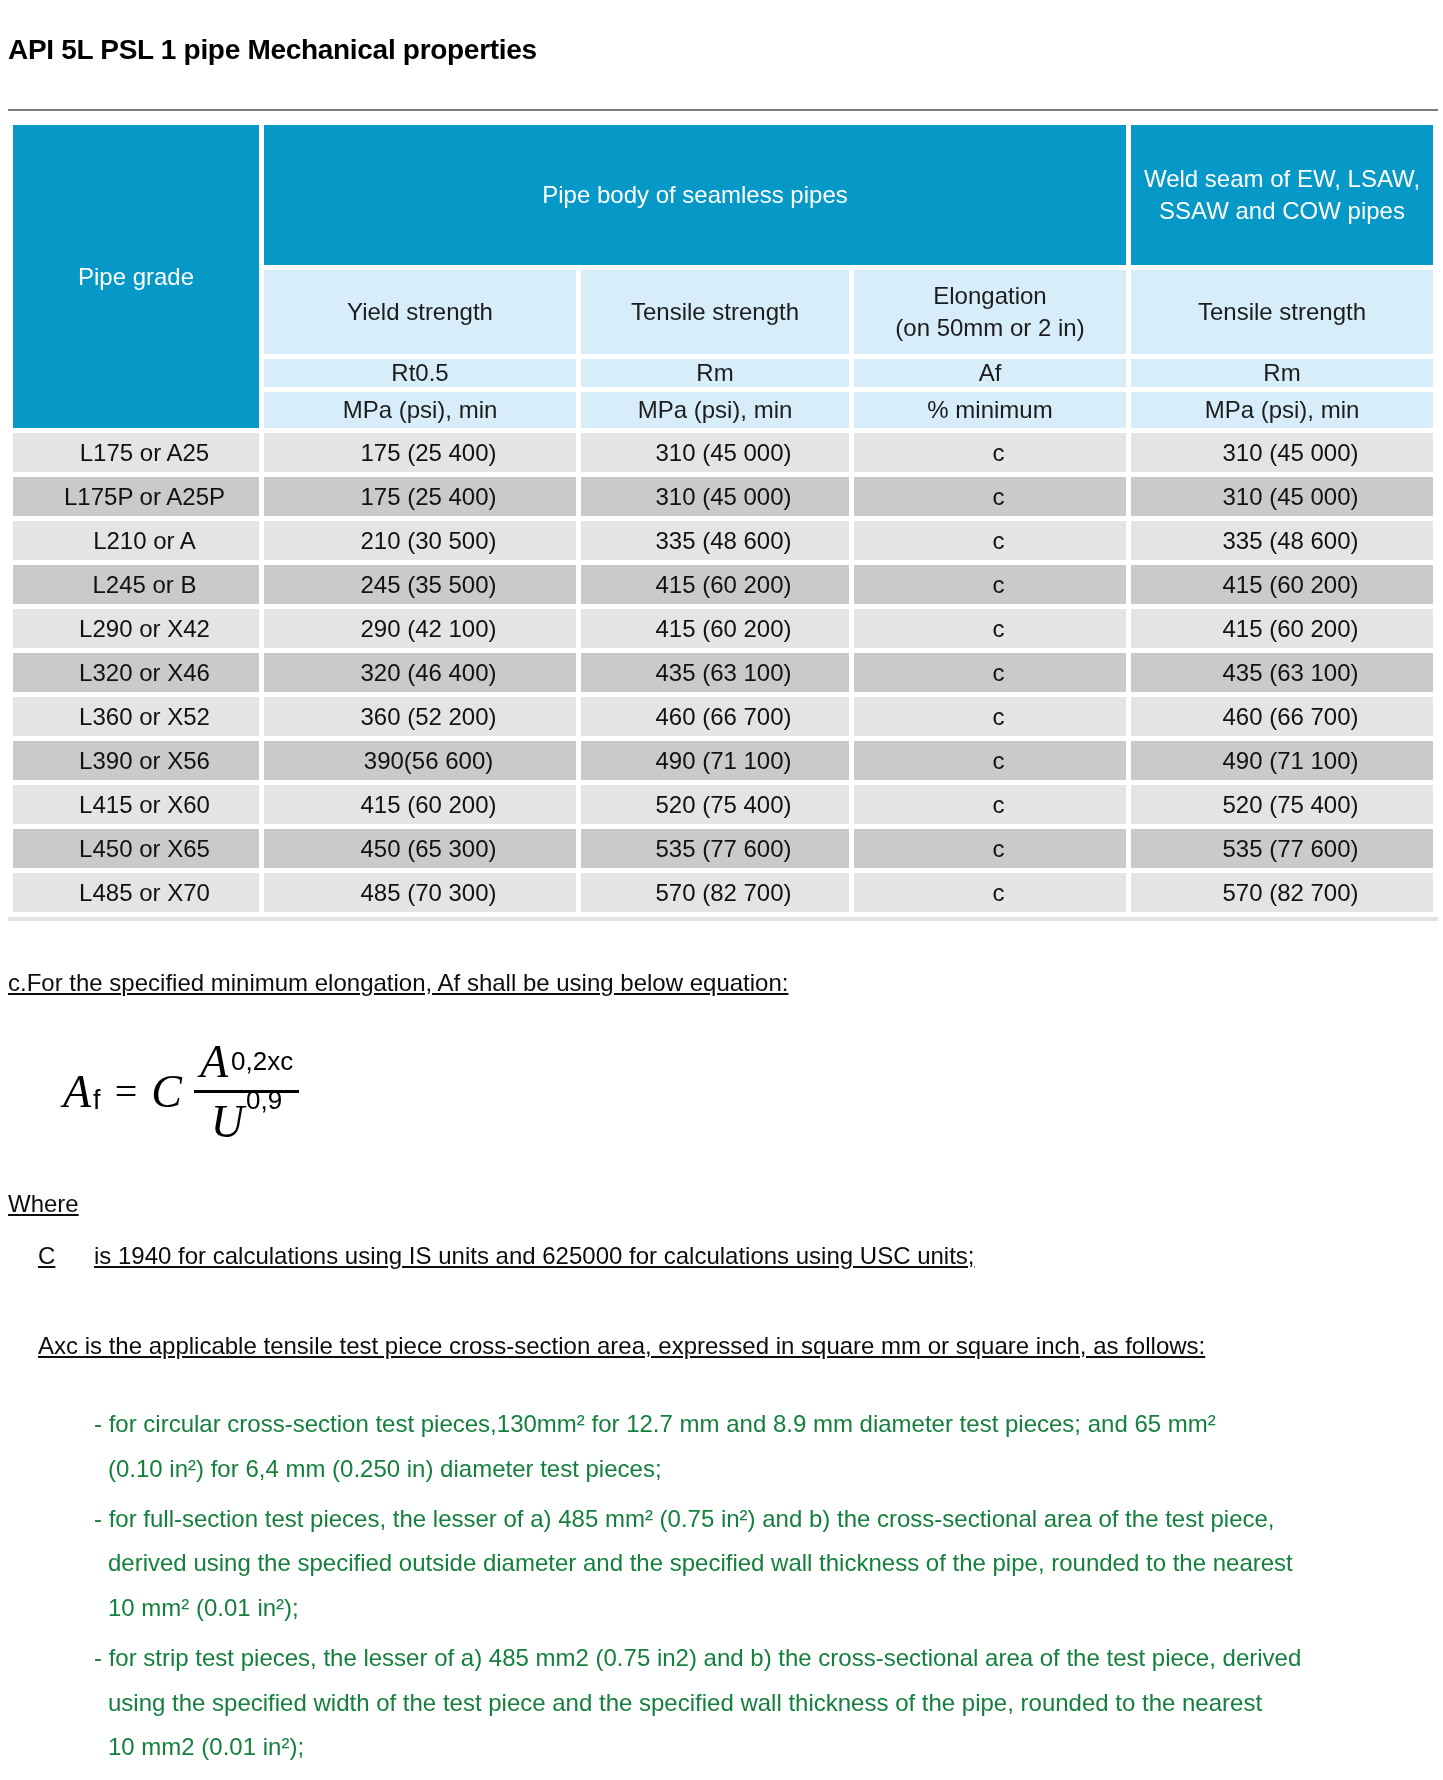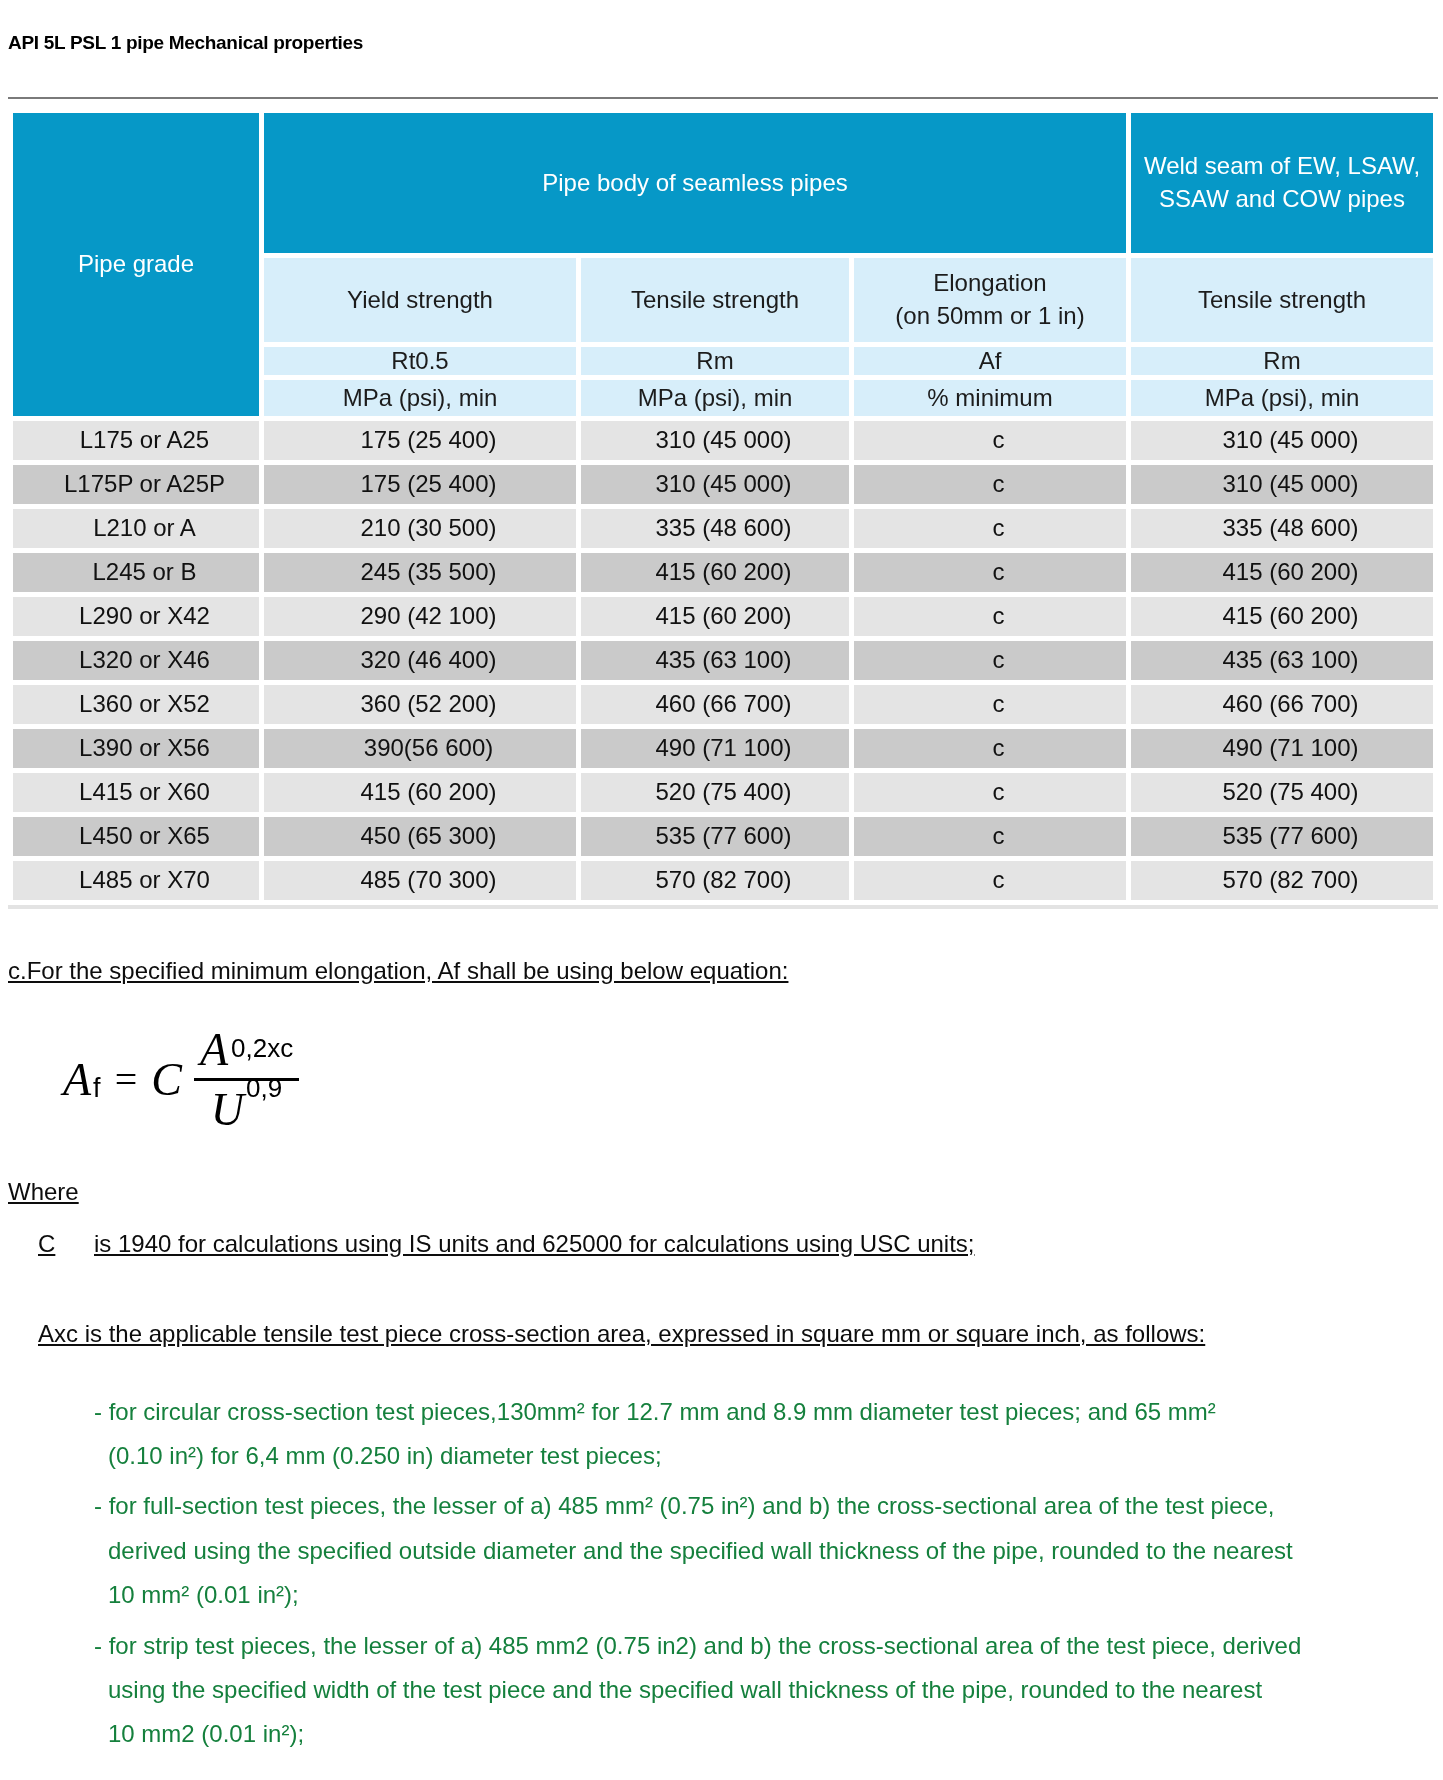--- a/index.html
+++ b/index.html
@@ -15,21 +15,21 @@
   body {
     width: 1443px;
     height: 1780px;
     overflow: hidden;
     font-family: "Liberation Sans", sans-serif;
     color: #000;
   }
   .content { padding: 30px 8px 0 8px; }
 
   .title, .subtitle {
-    font-size: 19px;
+    font-size: 28px;
     font-weight: bold;
     letter-spacing: -0.3px;
     line-height: 1.4;
     color: #000;
   }
 
   .top-rule {
     width: 1430px;
     border-top: 2px solid var(--rule_gray);
     margin-top: 40px;
@@ -156,21 +156,21 @@
       <tr class="r-group">
         <th class="hdark" rowspan="4">Pipe grade</th>
         <th class="hdark" colspan="3">Pipe body of seamless pipes</th>
         <th class="hdark multiline">Weld seam of EW, LSAW,
 SSAW and COW pipes</th>
       </tr>
       <tr class="r-sub">
         <th class="hlight">Yield strength</th>
         <th class="hlight">Tensile strength</th>
         <th class="hlight multiline">Elongation
-(on 50mm or 1 in)</th>
+(on 50mm or 2 in)</th>
         <th class="hlight">Tensile strength</th>
       </tr>
       <tr class="r-sym">
         <th class="hlight">Rt0.5</th>
         <th class="hlight">Rm</th>
         <th class="hlight">Af</th>
         <th class="hlight">Rm</th>
       </tr>
       <tr class="r-unit">
         <th class="hlight">MPa (psi), min</th>

